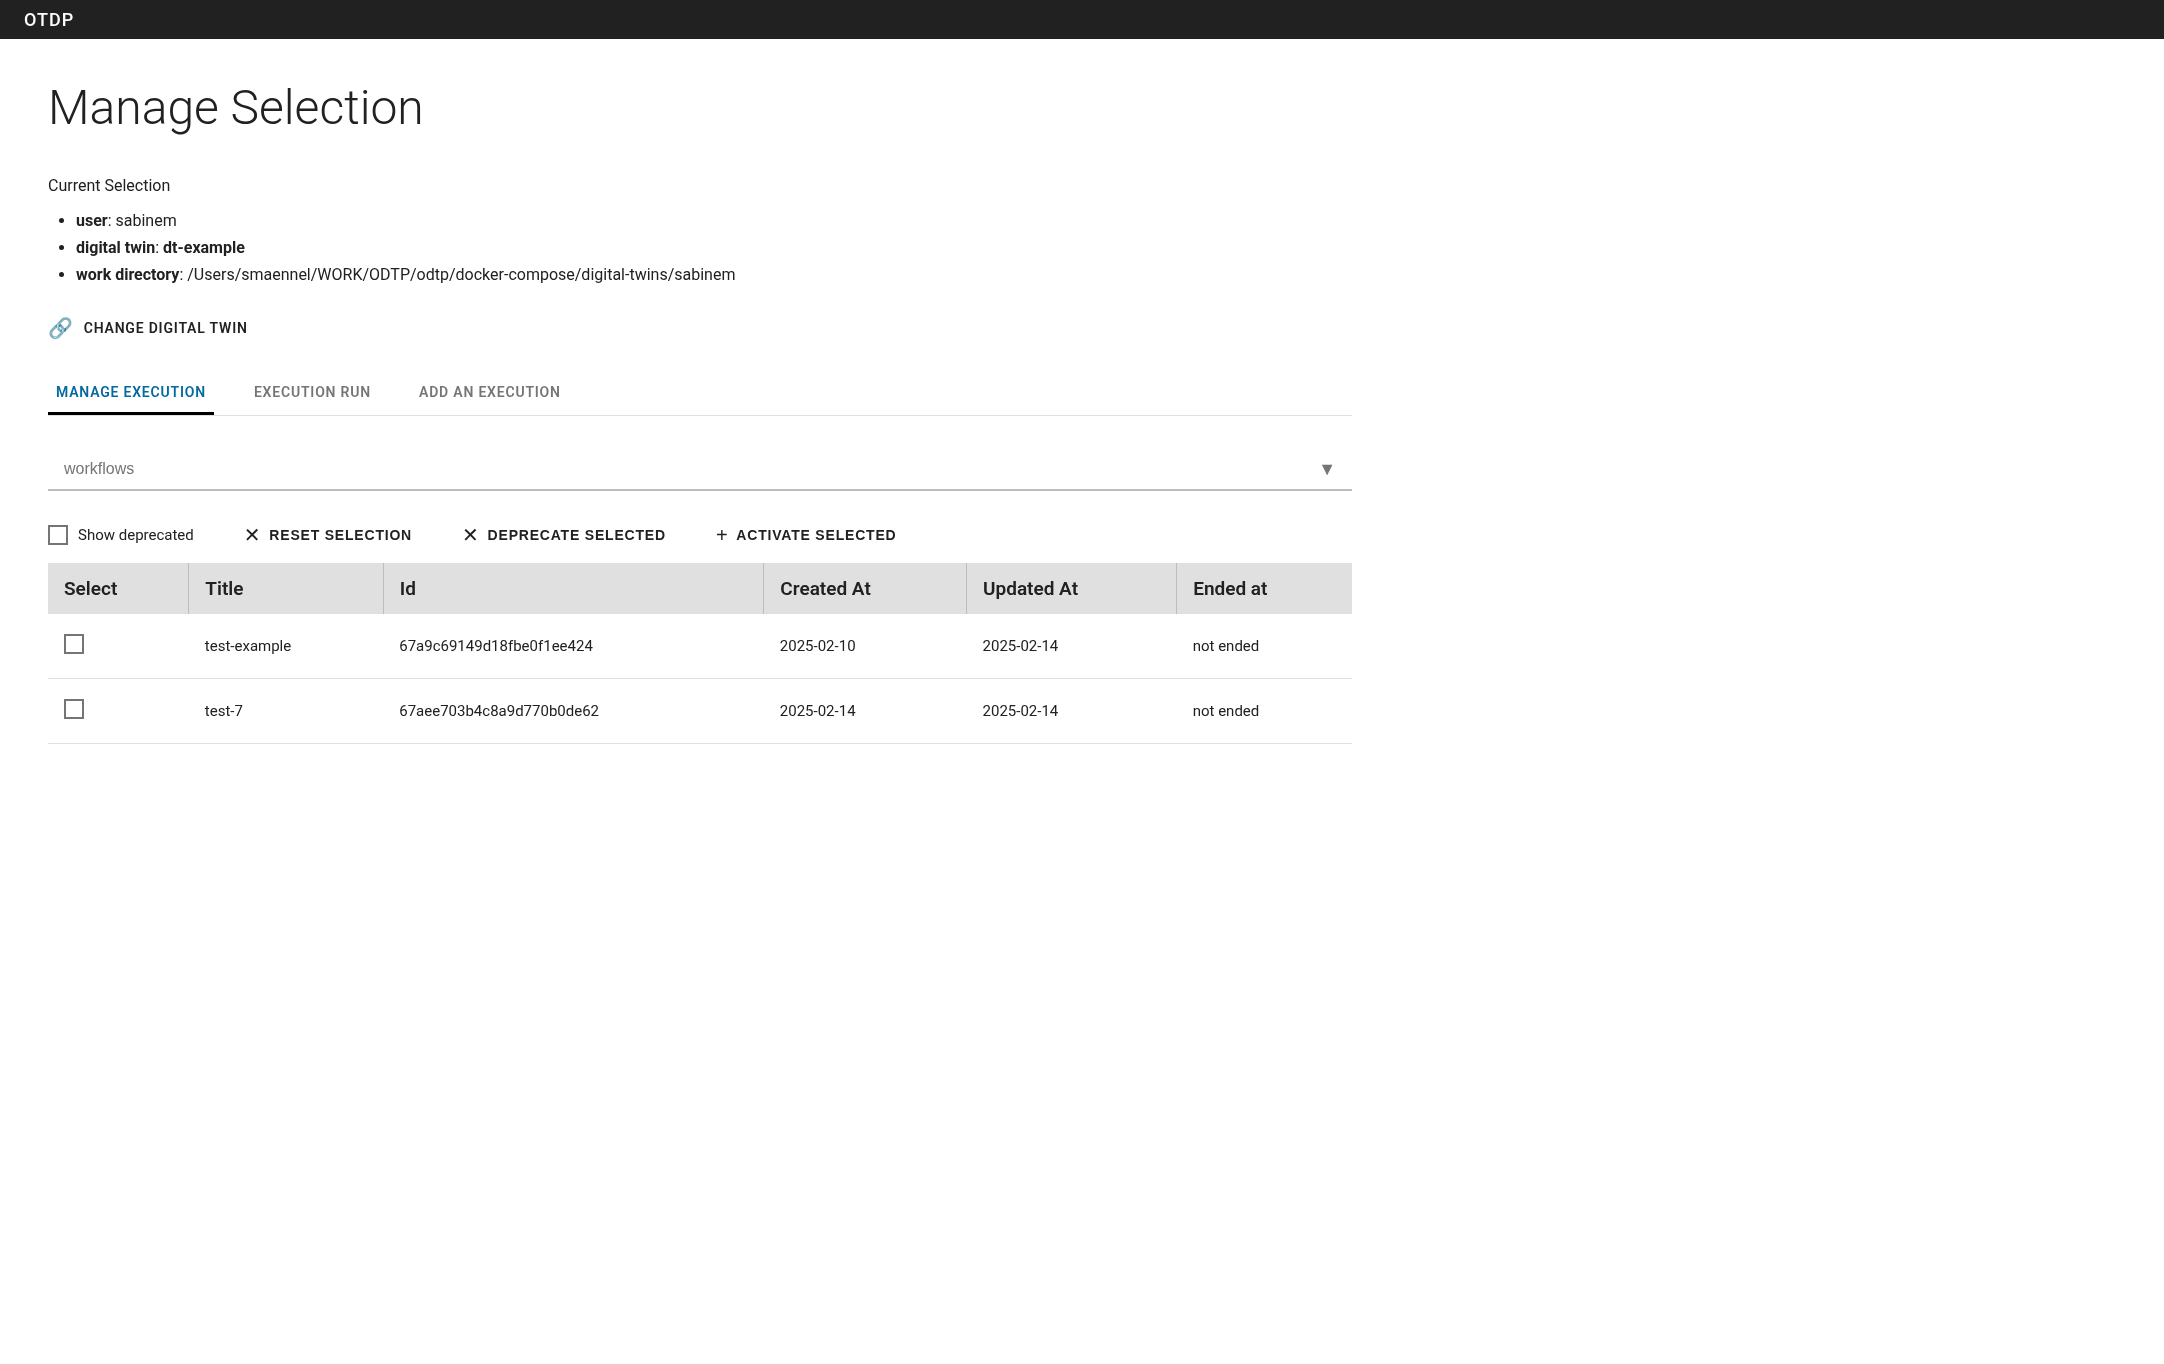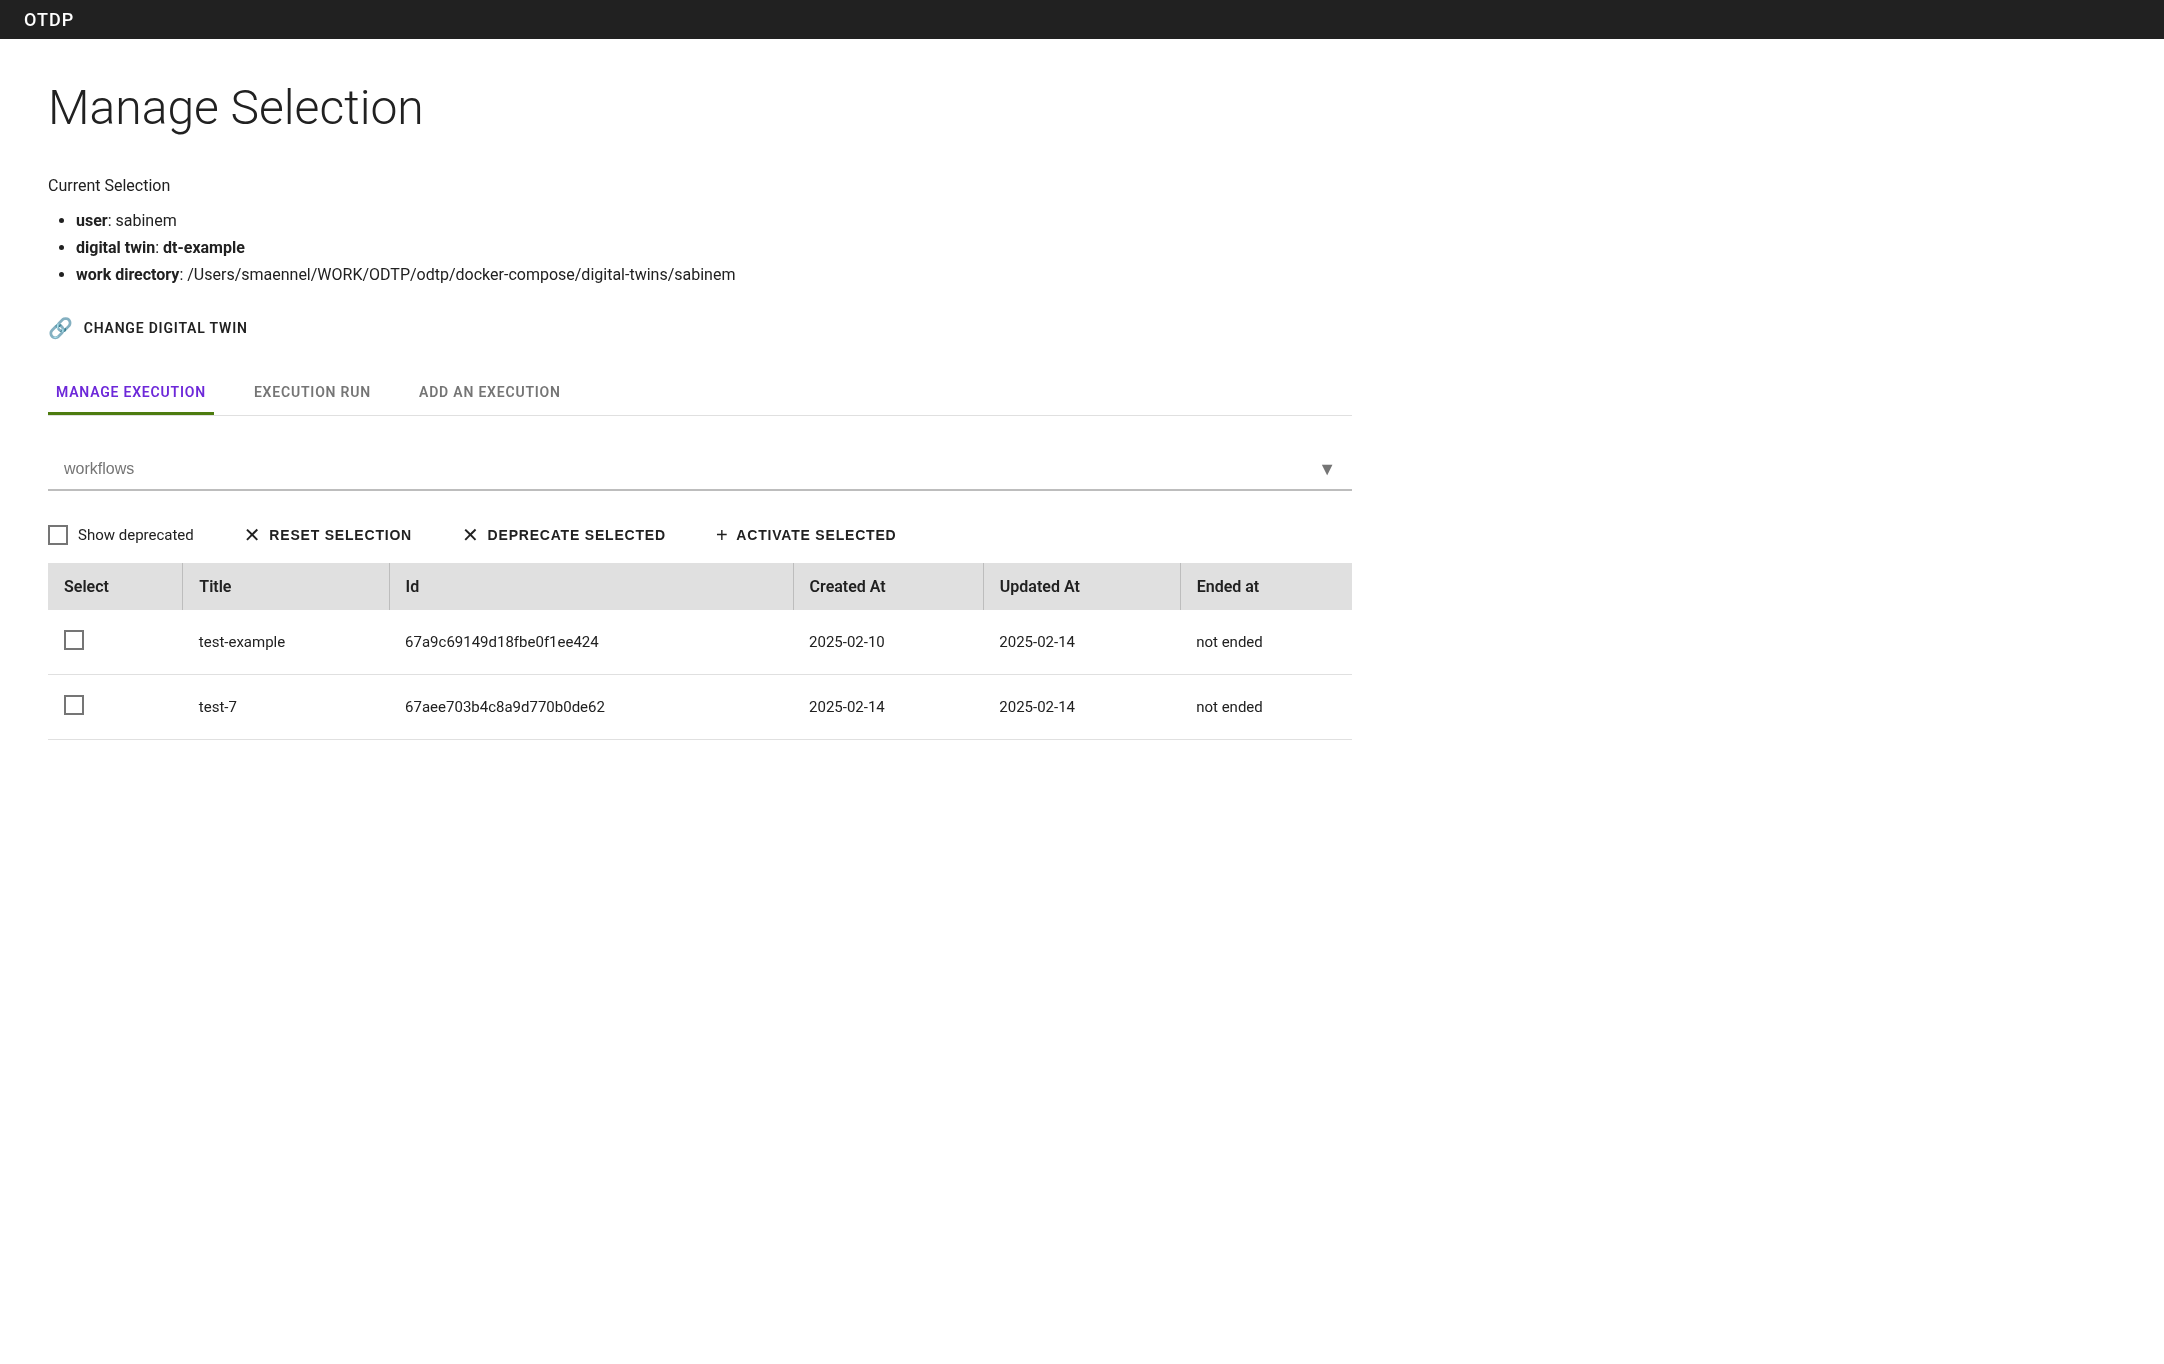--- a/index.html
+++ b/index.html
@@ -102,22 +102,22 @@
       font-size: 14px;
       font-weight: 600;
       letter-spacing: 0.8px;
       cursor: pointer;
       color: #757575;
       border-bottom: 3px solid transparent;
       text-transform: uppercase;
     }
 
     .tab.active {
-      color: #6d28d9;
-      border-bottom: 3px solid #4d7c0f;
+      color: #0369a1;
+      border-bottom: 3px solid #000000;
     }
 
     
     .dropdown-container {
       position: relative;
       margin-bottom: 0;
     }
 
     .dropdown-select {
       width: 100%;
@@ -203,21 +203,21 @@
       margin-top: 0;
     }
 
     .table-wrapper thead tr {
       background: #e0e0e0;
     }
 
     .table-wrapper th {
       padding: 14px 16px;
       text-align: left;
-      font-size: 16px;
+      font-size: 19px;
       font-weight: 600;
       color: #212121;
       border-right: 1px solid #bdbdbd;
     }
 
     .table-wrapper th:last-child {
       border-right: none;
     }
 
     .table-wrapper tbody tr {

